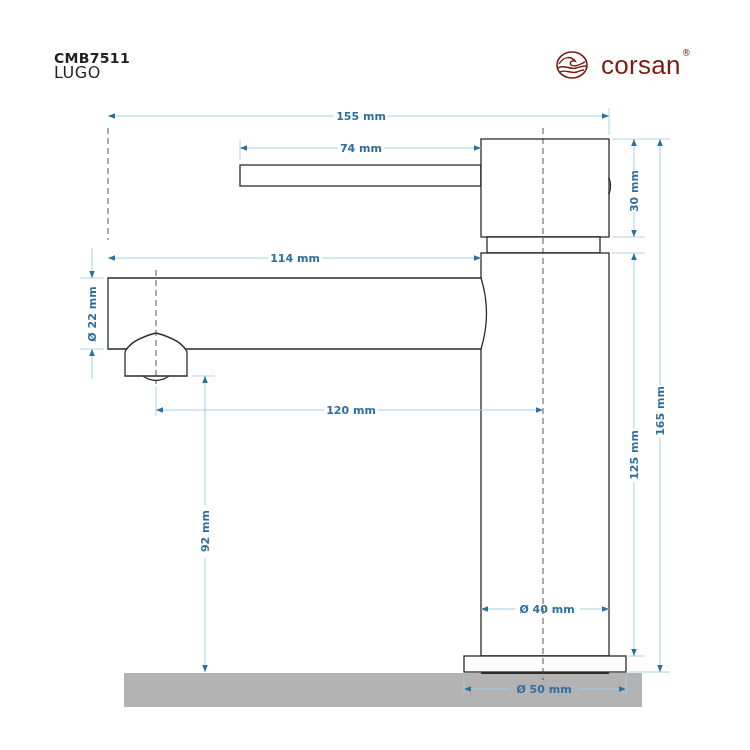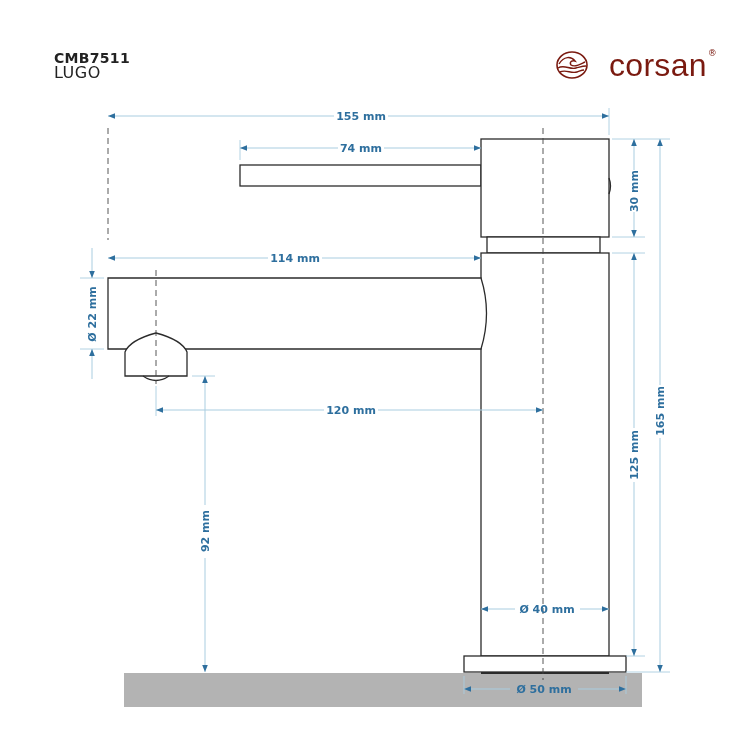--- a/index.html
+++ b/index.html
@@ -1,21 +1,21 @@
 <!DOCTYPE html>
 <html><head>
 <meta charset="utf-8">
 <style>
   html,body{margin:0;padding:0;background:#ffffff;}
   body{width:750px;height:750px;position:relative;overflow:hidden;font-family:"DejaVu Sans",sans-serif;}
   .hdr{position:absolute;left:54px;top:50px;color:#222;}
   .hdr .code{font-size:14px;font-weight:bold;letter-spacing:0.3px;line-height:16px;}
   .hdr .name{font-size:16px;letter-spacing:0.5px;line-height:14px;}
   .logo{position:absolute;left:555px;top:50px;display:flex;align-items:center;color:#7a1a10;}
-  .logo .word{font-family:"Liberation Sans",sans-serif;font-size:32px;letter-spacing:0.3px;line-height:30px;margin-left:20px;}
+  .logo .word{font-family:"Liberation Sans",sans-serif;font-size:26px;letter-spacing:0.3px;line-height:30px;margin-left:12px;}
   .logo .reg{font-size:9px;align-self:flex-start;margin-left:1px;margin-top:-2px;}
   svg#drawing{position:absolute;left:0;top:0;}
   .dim-text{font-family:"DejaVu Sans",sans-serif;font-size:11px;fill:#2e6f9e;font-weight:bold;}
 </style>
 </head>
 <body>
 
 <div class="hdr">
   <div class="code">CMB7511</div>
   <div class="name">LUGO</div>

